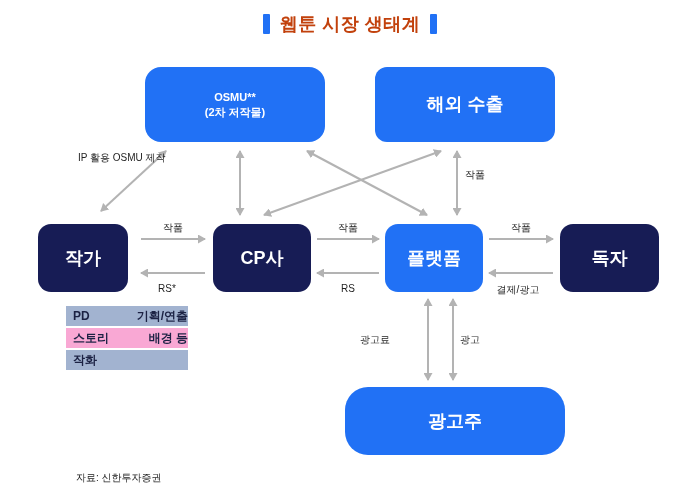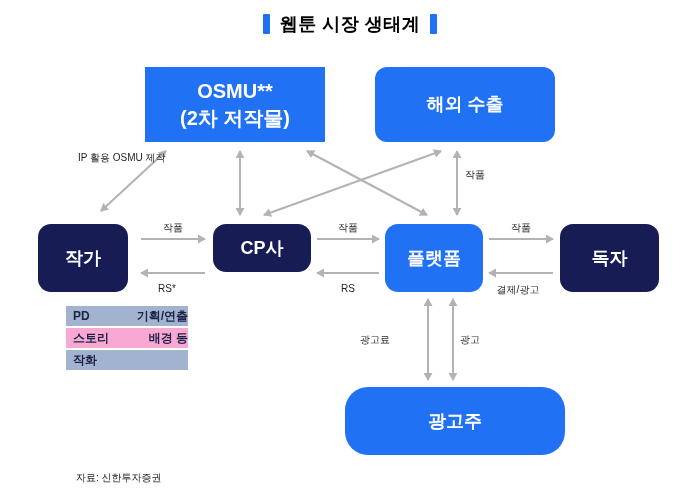--- a/index.html
+++ b/index.html
@@ -29,21 +29,21 @@
   .title-bar {
     display: inline-block;
     width: 7px;
     height: 20px;
     background: #2171f5;
     border-radius: 1px;
   }
   .title-text {
     font-size: 18px;
     font-weight: 800;
-    color: #000000;
+    color: #c2410c;
     letter-spacing: 0.5px;
     text-align: center;
   }
   
   .arrows {
     position: absolute;
     top: 0;
     left: 0;
   }
   .arrows line {
@@ -58,24 +58,24 @@
     align-items: center;
     justify-content: center;
     color: #ffffff;
     font-weight: 700;
     text-align: center;
     border-radius: 13px;
     line-height: 1.35;
   }
   .navy { background: #171c55; }
   .blue { background: #2171f5; }
-  .box-osmu       { left: 145px; top: 67px;  width: 180px; height: 75px; font-size: 20px; border-radius: 0; }
+  .box-osmu       { left: 145px; top: 67px;  width: 180px; height: 75px; font-size: 11px; border-radius: 16px; }
   .box-export     { left: 375px; top: 67px;  width: 180px; height: 75px; font-size: 18px; border-radius: 12px; }
   .box-author     { left: 38px;  top: 224px; width: 90px;  height: 68px; font-size: 18px; }
-  .box-cp         { left: 213px; top: 224px; width: 98px;  height: 48px; font-size: 18px; }
+  .box-cp         { left: 213px; top: 224px; width: 98px;  height: 68px; font-size: 18px; }
   .box-platform   { left: 385px; top: 224px; width: 98px;  height: 68px; font-size: 18px; }
   .box-reader     { left: 560px; top: 224px; width: 99px;  height: 68px; font-size: 18px; }
   .box-advertiser { left: 345px; top: 387px; width: 220px; height: 68px; font-size: 18px; border-radius: 23px; }
   
   .alabel {
     position: absolute;
     font-size: 10px;
     color: #1f1f1f;
     white-space: nowrap;
   }

